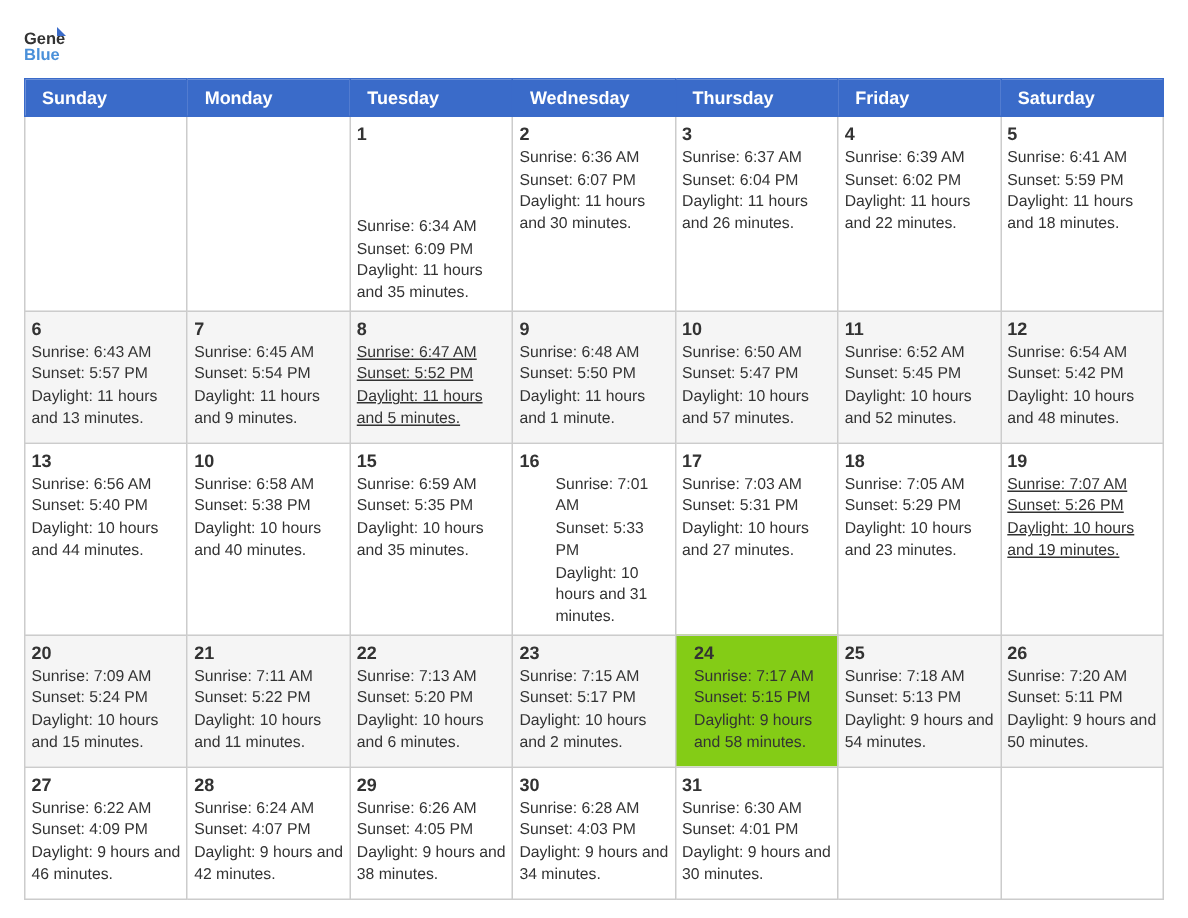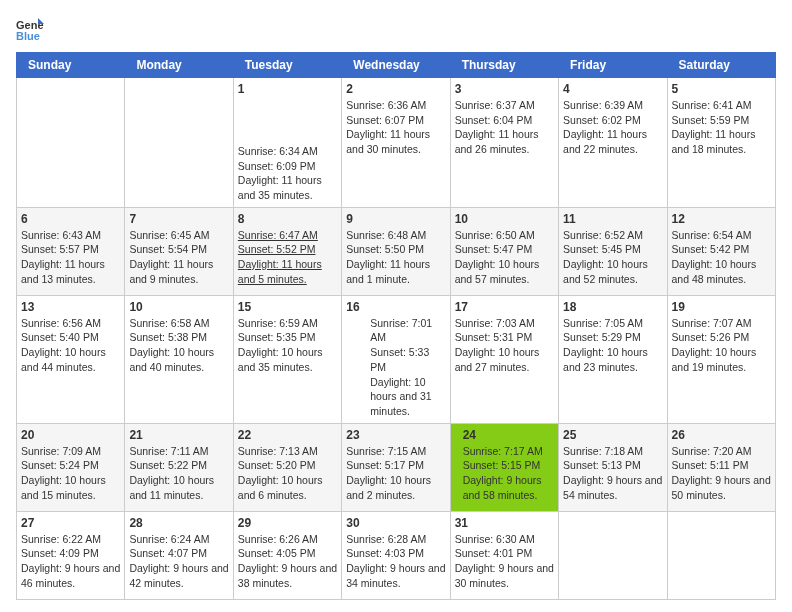--- a/index.html
+++ b/index.html
@@ -221,21 +221,21 @@
 Daylight: 10 hours and 27 minutes.</div>
         </td>
         <td>
           <span class="day-number">18</span>
           <div class="day-info" style="white-space: pre-line;">Sunrise: 7:05 AM
 Sunset: 5:29 PM
 Daylight: 10 hours and 23 minutes.</div>
         </td>
         <td>
           <span class="day-number">19</span>
-          <div class="day-info" style="white-space: pre-line;">Sunrise: 7:07 AM
+          <div class="day-info" style="white-space: pre-line; text-decoration: underline;">Sunrise: 7:07 AM
 Sunset: 5:26 PM
 Daylight: 10 hours and 19 minutes.</div>
         </td>
       </tr>
       <tr>
         <td style="background: rgb(245, 245, 245);">
           <span class="day-number">20</span>
           <div class="day-info" style="white-space: pre-line;">Sunrise: 7:09 AM
 Sunset: 5:24 PM
 Daylight: 10 hours and 15 minutes.</div>

